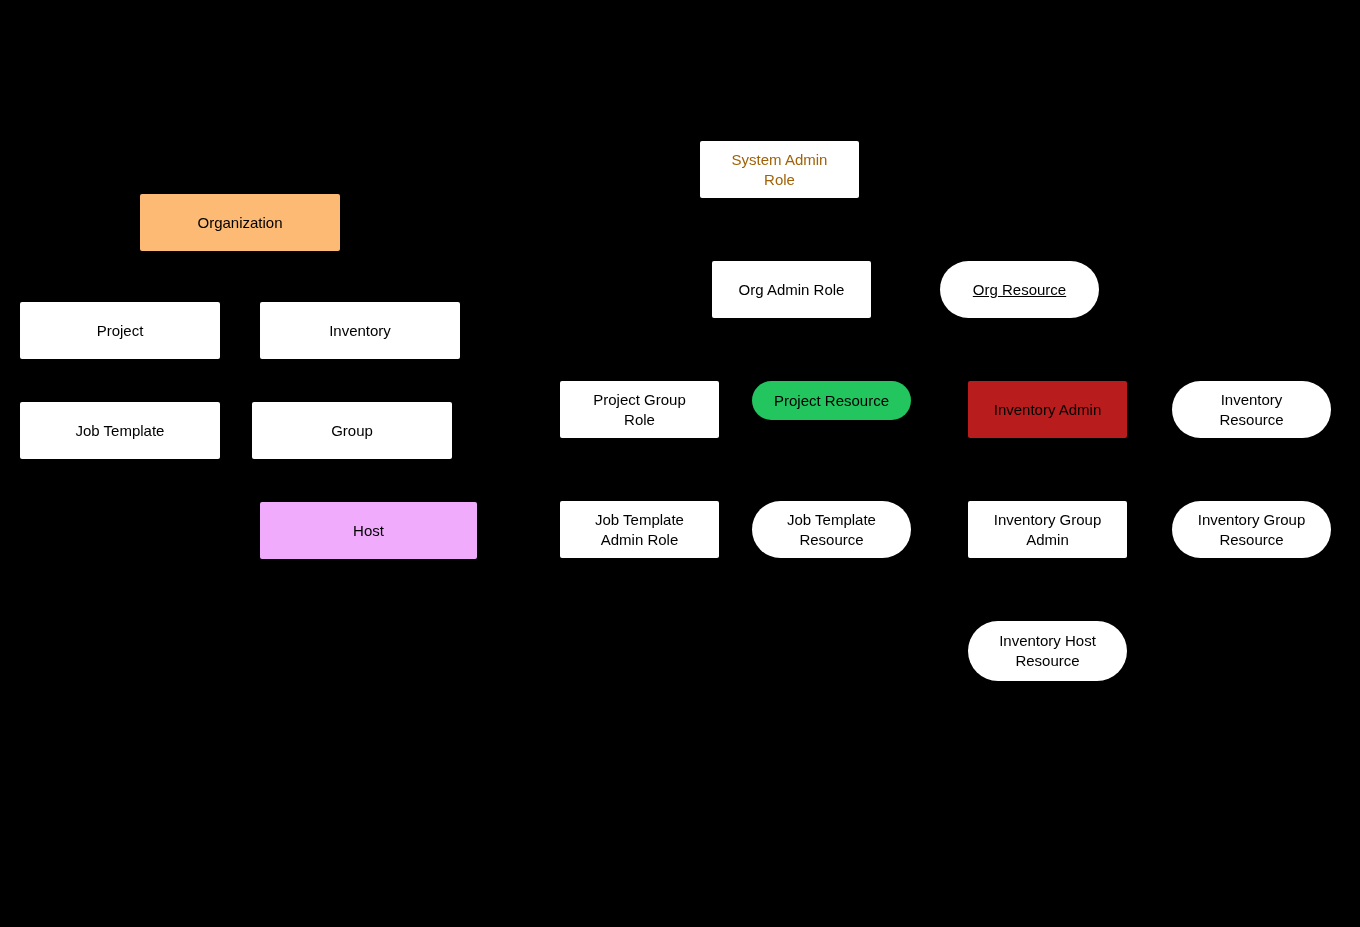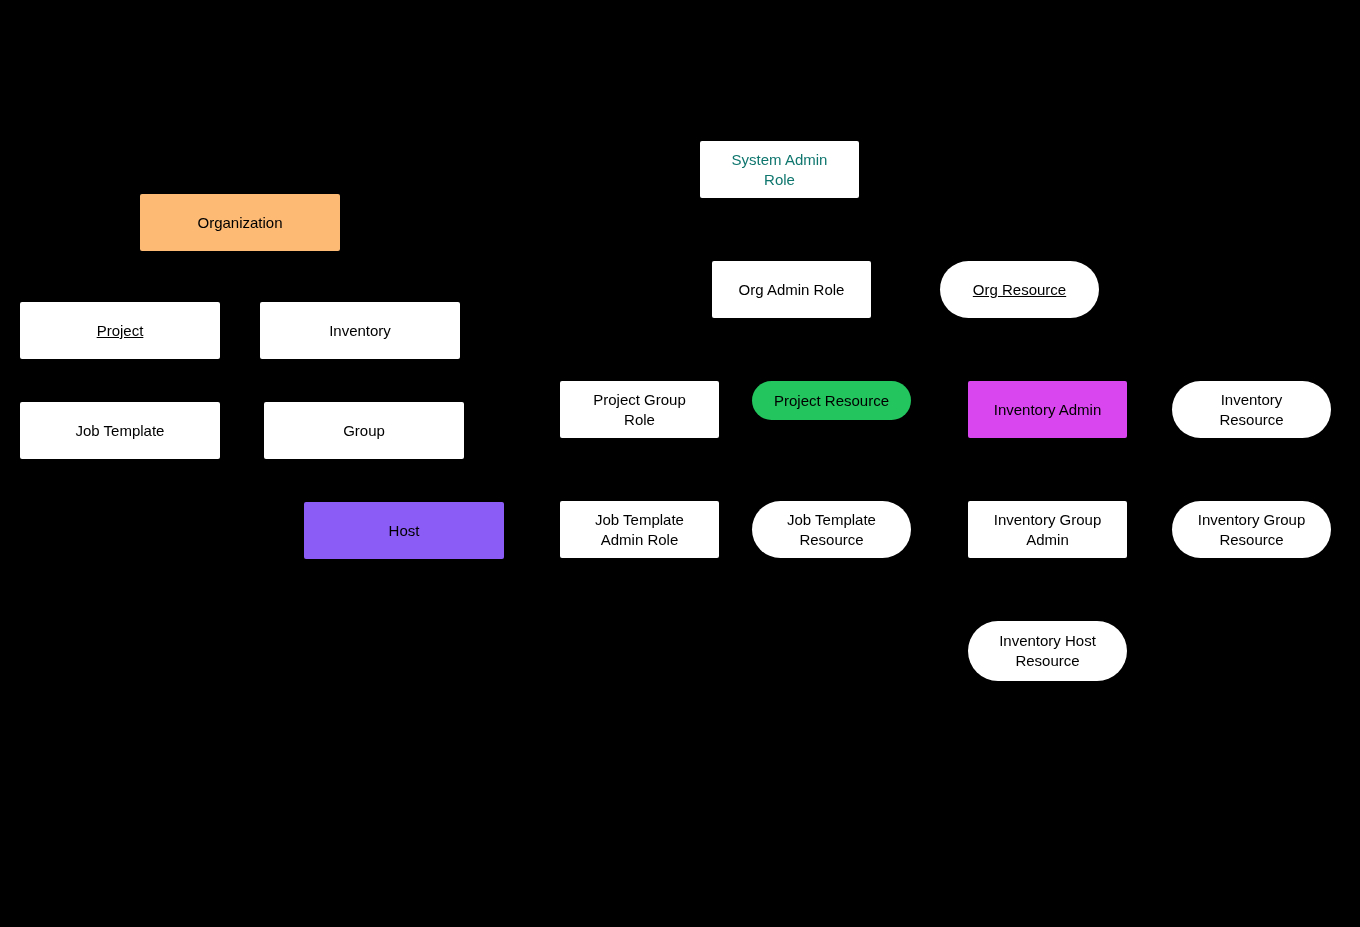--- a/index.html
+++ b/index.html
@@ -34,33 +34,33 @@
   }
   .pill {
     border-radius: 999px;
   }
 </style>
 </head>
 <body>
 
 <div id="canvas" style="background: rgb(0, 0, 0);">
     <div class="node rect" style="left: 140px; top: 194px; width: 200px; height: 57px; background: #fdba74; color: rgb(0, 0, 0);">Organization</div>
-    <div class="node rect" style="left: 20px; top: 302px; width: 200px; height: 57px; background: rgb(255, 255, 255); color: rgb(0, 0, 0); text-decoration: underline;">Project</div>
+    <div class="node rect" style="left: 20px; top: 302px; width: 200px; height: 57px; background: rgb(255, 255, 255); color: rgb(0, 0, 0);">Project</div>
     <div class="node rect" style="left: 260px; top: 302px; width: 200px; height: 57px; background: rgb(255, 255, 255); color: rgb(0, 0, 0);">Inventory</div>
     <div class="node rect" style="left: 20px; top: 402px; width: 200px; height: 57px; background: rgb(255, 255, 255); color: rgb(0, 0, 0);">Job Template</div>
-    <div class="node rect" style="left: 264px; top: 402px; width: 200px; height: 57px; background: rgb(255, 255, 255); color: rgb(0, 0, 0);">Group</div>
-    <div class="node rect" style="left: 260px; top: 502px; width: 200px; height: 57px; background: #8b5cf6; color: rgb(0, 0, 0); margin-left: 44px;">Host</div>
-    <div class="node rect" style="left: 700px; top: 141px; width: 159px; height: 57px; background: rgb(255, 255, 255); color: #0f766e;">System Admin
+    <div class="node rect" style="left: 252px; top: 402px; width: 200px; height: 57px; background: rgb(255, 255, 255); color: rgb(0, 0, 0);">Group</div>
+    <div class="node rect" style="left: 260px; top: 502px; width: 217px; height: 57px; background: #f0abfc; color: rgb(0, 0, 0);">Host</div>
+    <div class="node rect" style="left: 700px; top: 141px; width: 159px; height: 57px; background: rgb(255, 255, 255); color: #a16207;">System Admin
 Role</div>
     <div class="node rect" style="left: 700px; top: 261px; width: 159px; height: 57px; background: rgb(255, 255, 255); color: rgb(0, 0, 0); margin-left: 12px;">Org Admin Role</div>
     <div class="node pill" style="left: 940px; top: 261px; width: 159px; height: 57px; background: rgb(255, 255, 255); color: rgb(0, 0, 0); text-decoration: underline;">Org Resource</div>
     <div class="node rect" style="left: 560px; top: 381px; width: 159px; height: 57px; background: rgb(255, 255, 255); color: rgb(0, 0, 0);">Project Group
 Role</div>
     <div class="node pill" style="left: 752px; top: 381px; width: 159px; height: 39px; background: #22c55e; color: rgb(0, 0, 0);">Project Resource</div>
-    <div class="node rect" style="left: 968px; top: 381px; width: 159px; height: 57px; background: #d946ef; color: rgb(0, 0, 0);">Inventory Admin</div>
+    <div class="node rect" style="left: 968px; top: 381px; width: 159px; height: 57px; background: #b91c1c; color: rgb(0, 0, 0);">Inventory Admin</div>
     <div class="node pill" style="left: 1172px; top: 381px; width: 159px; height: 57px; background: rgb(255, 255, 255); color: rgb(0, 0, 0);">Inventory
 Resource</div>
     <div class="node rect" style="left: 560px; top: 501px; width: 159px; height: 57px; background: rgb(255, 255, 255); color: rgb(0, 0, 0);">Job Template
 Admin Role</div>
     <div class="node pill" style="left: 752px; top: 501px; width: 159px; height: 57px; background: rgb(255, 255, 255); color: rgb(0, 0, 0);">Job Template
 Resource</div>
     <div class="node rect" style="left: 968px; top: 501px; width: 159px; height: 57px; background: rgb(255, 255, 255); color: rgb(0, 0, 0);">Inventory Group
 Admin</div>
     <div class="node pill" style="left: 1172px; top: 501px; width: 159px; height: 57px; background: rgb(255, 255, 255); color: rgb(0, 0, 0);">Inventory Group
 Resource</div>

